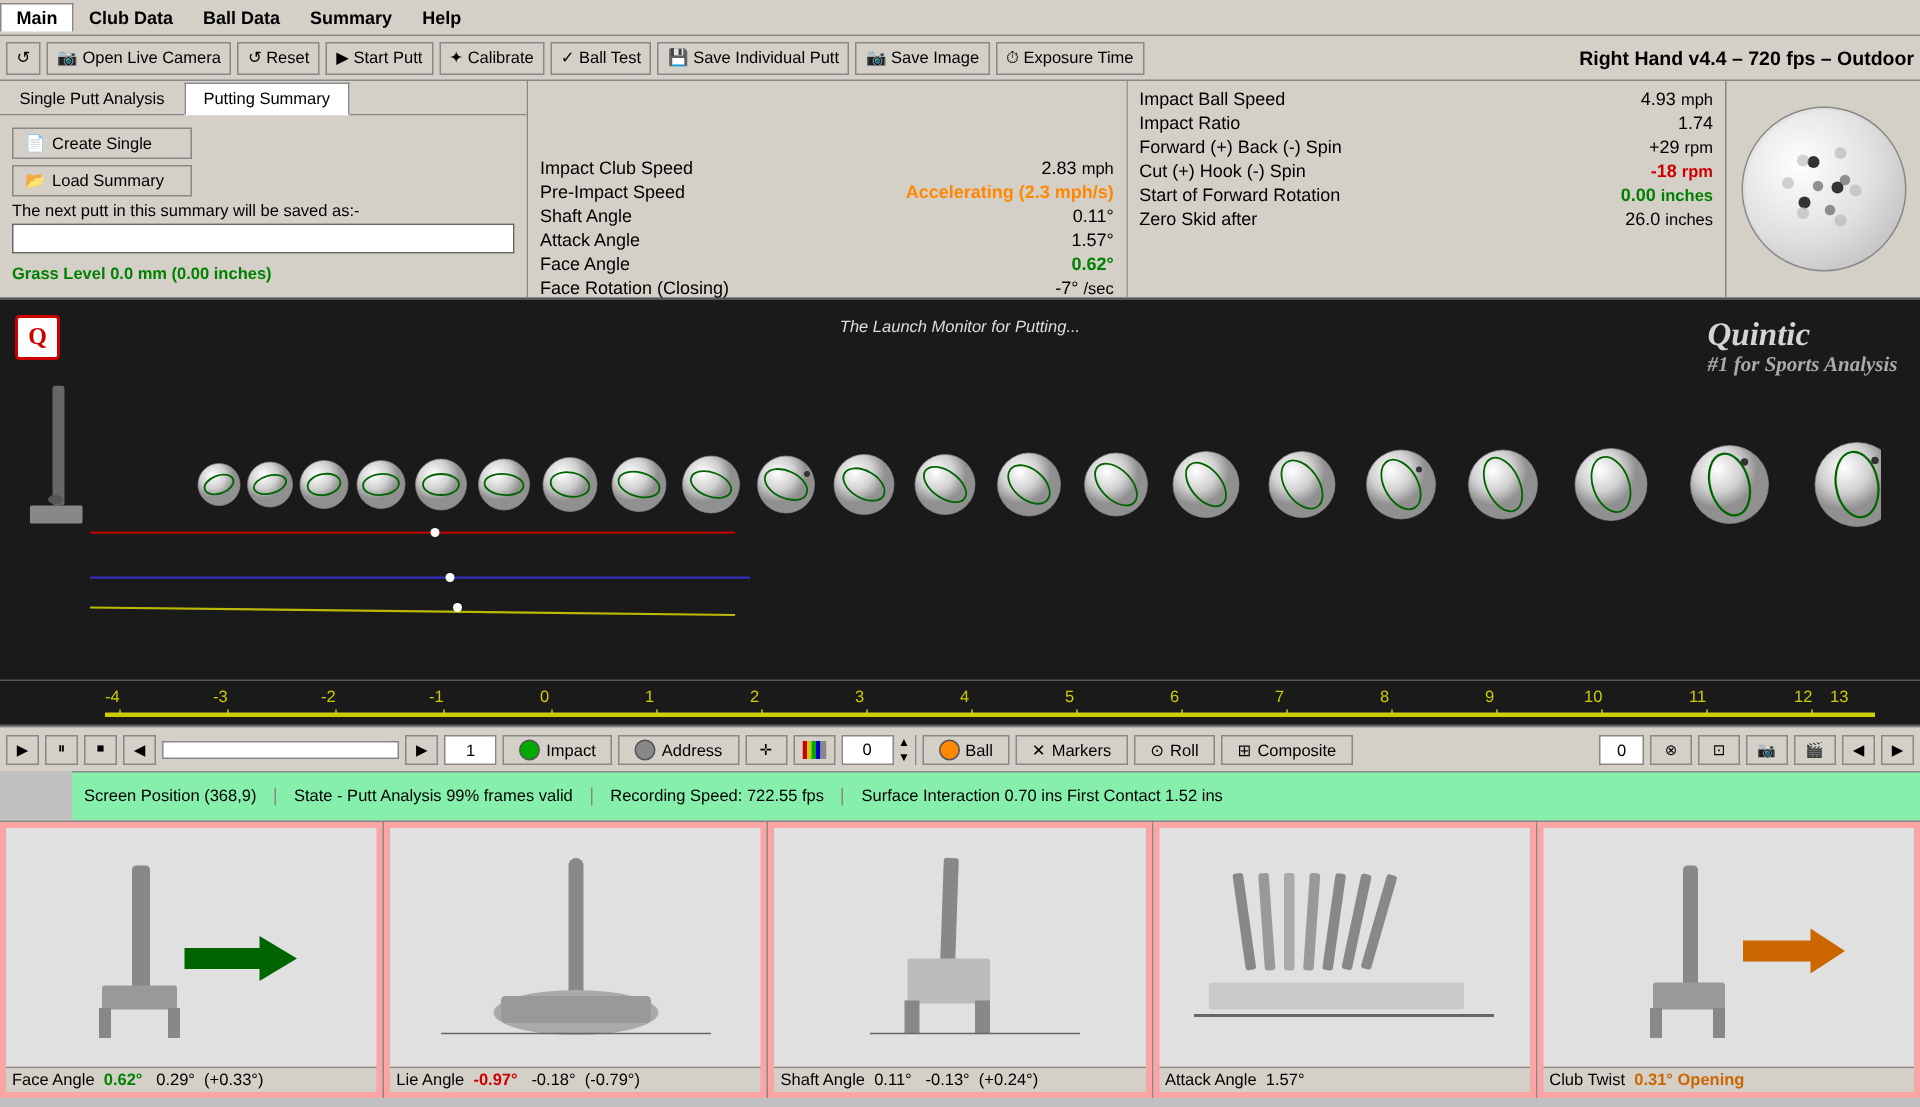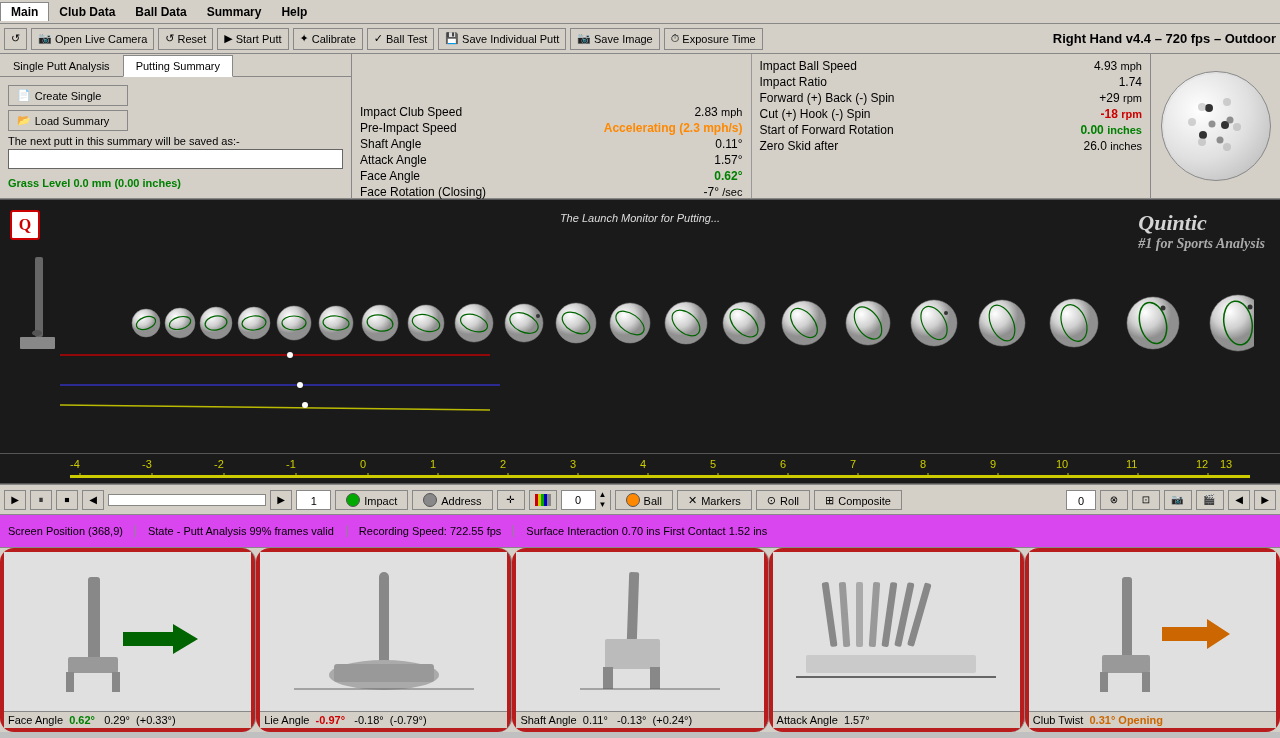--- a/index.html
+++ b/index.html
@@ -58,27 +58,27 @@
     .pb-slider { flex: 1; height: 12px; background: #fff; border: 1px solid #888; cursor: pointer; }
     .pb-num { width: 35px; height: 20px; background: #fff; border: 1px solid #888; text-align: center; font-size: 11px; line-height: 20px; }
     .pb-label-btn { padding: 2px 10px; background: #d4d0c8; border: 1px solid #888; cursor: pointer; font-size: 11px; height: 20px; display: flex; align-items: flex-end; gap: 4px; }
     .pb-circle { width: 14px; height: 14px; border-radius: 50%; background: #888; border: 1px solid #555; flex-shrink: 0; }
     .pb-circle.green { background: #00aa00; }
     .pb-circle.orange { background: #ff8800; }
     .pb-icon-btn { width: 28px; height: 20px; background: #d4d0c8; border: 1px solid #888; cursor: pointer; display: flex; align-items: center; justify-content: center; font-size: 10px; }
     .pb-num-box { width: 30px; height: 20px; background: #fff; border: 1px solid #888; text-align: center; font-size: 11px; line-height: 20px; }
     
     
-    .status-bar { height: 20px; background: #d946ef; display: flex; align-items: center; padding: 16px 8px; gap: 0; border-top: 1px solid #888; font-size: 11px; }
+    .status-bar { height: 20px; background: #86efac; display: flex; align-items: center; padding: 16px 8px; gap: 0; border-top: 1px solid #888; font-size: 11px; margin-left: 48px; }
     .status-item { padding: 0 12px 0 0; border-right: 1px solid #888; margin-right: 12px; }
     .status-item:last-child { border-right: none; }
     
     
     .bottom-strip { height: 185px; background: #d4d0c8; display: flex; border-top: 1px solid #888; }
-    .bottom-panel { flex: 1; border-right: 1px solid #888; display: flex; flex-direction: column; justify-content: center; background: #b91c1c; padding: 4px; overflow: hidden; border-radius: 14px; }
+    .bottom-panel { flex: 1; border-right: 1px solid #888; display: flex; flex-direction: column; justify-content: center; background: #fca5a5; padding: 4px; overflow: hidden; }
     .bottom-panel:last-child { border-right: none; }
     .bottom-label { font-size: 11px; padding: 2px 4px; background: #d4d0c8; width: 100%; text-align: left; border-top: 1px solid #888; }
     .bottom-img-area { flex: 1; display: flex; align-items: center; justify-content: center; width: 100%; background: #e0e0e0; position: relative; overflow: hidden; }
     
     .top-info { display: flex; height: 145px; border-bottom: 1px solid #888; }
   </style>
 </head>
 <body>
 
 <div class="menu-bar">

